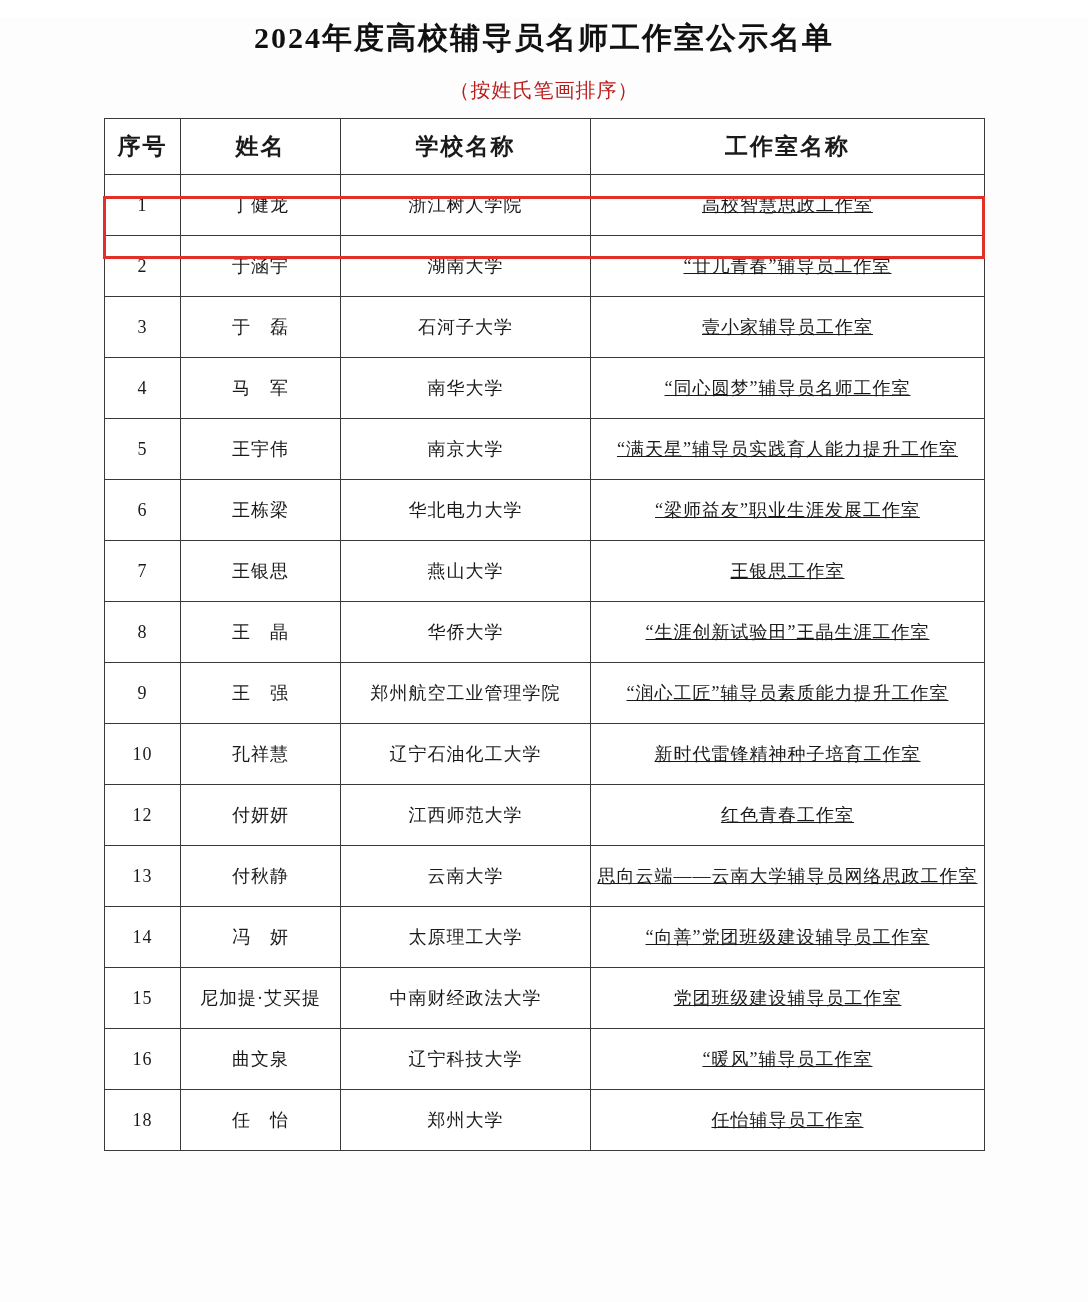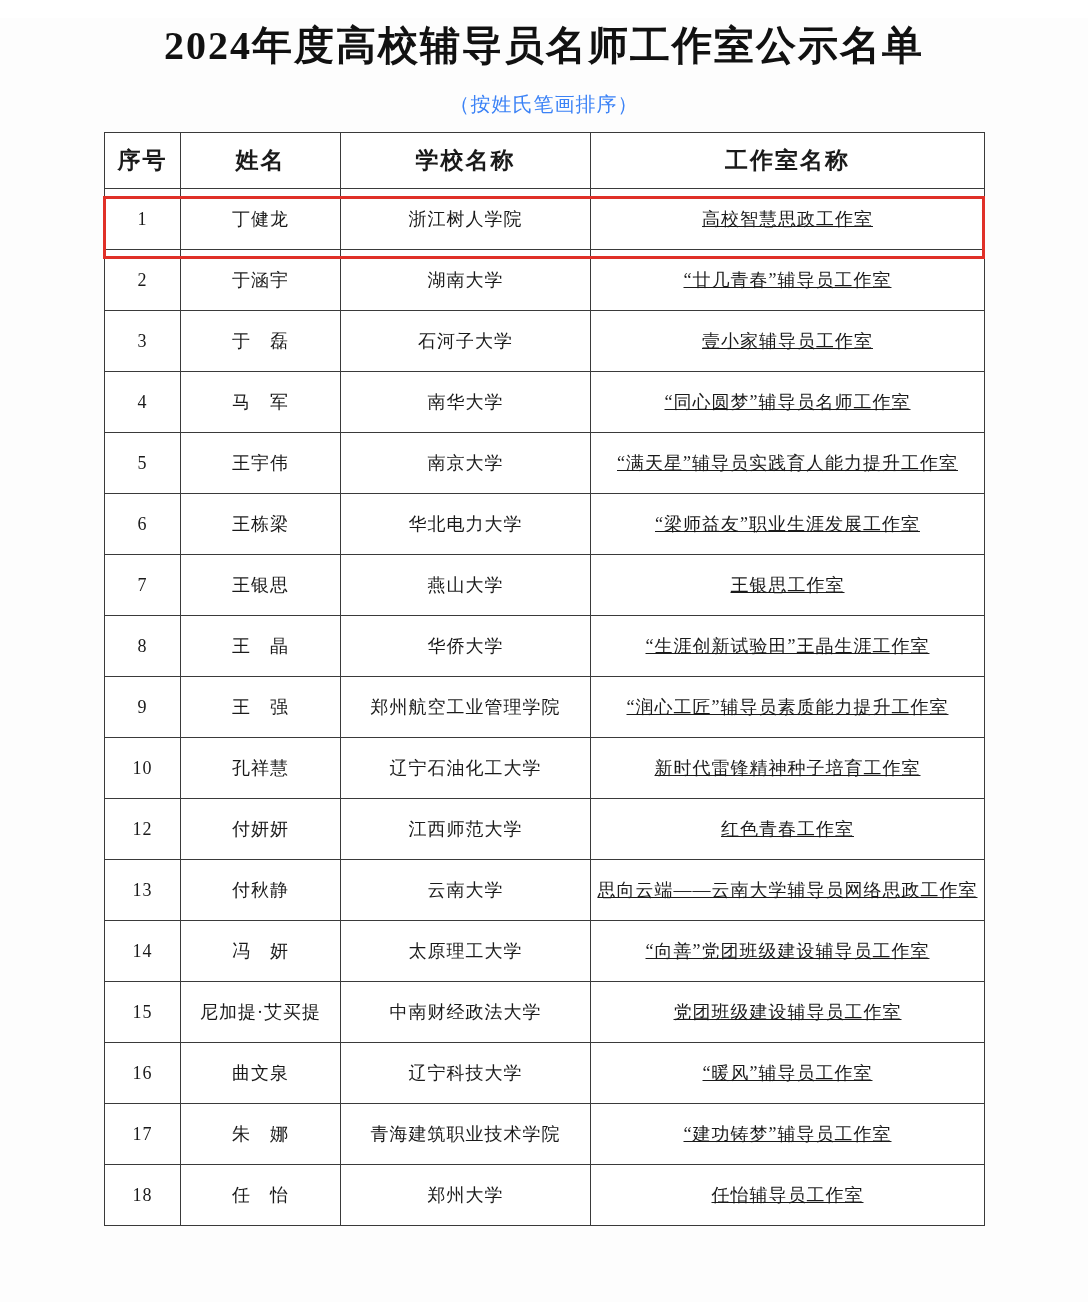--- a/index.html
+++ b/index.html
@@ -16,32 +16,32 @@
   }
   .page {
     position: relative;
     width: 1088px;
     height: 1302px;
     background: #fdfdfd;
     box-sizing: border-box;
   }
   .doc-title {
     text-align: center;
-    font-size: 40px;
+    font-size: 30px;
     font-weight: bold;
     letter-spacing: 2px;
     margin: 18px 0 0 0;
     padding: 0;
     color: #111;
   }
   .doc-subtitle {
     text-align: center;
     font-size: 20px;
     margin: 18px 0 14px 0;
-    color: #3b82f6;
+    color: #b91c1c;
     letter-spacing: 1px;
   }
   .table-wrap {
     margin: 0 auto;
     width: 880px;
   }
   table.list {
     width: 880px;
     border-collapse: collapse;
     table-layout: fixed;
@@ -203,26 +203,20 @@
           <td class="school">中南财经政法大学</td>
           <td class="studio">党团班级建设辅导员工作室</td>
         </tr>
         <tr>
           <td class="idx">16</td>
           <td class="name">曲文泉</td>
           <td class="school">辽宁科技大学</td>
           <td class="studio">“暖风”辅导员工作室</td>
         </tr>
         <tr>
-          <td class="idx">17</td>
-          <td class="name">朱　娜</td>
-          <td class="school">青海建筑职业技术学院</td>
-          <td class="studio">“建功铸梦”辅导员工作室</td>
-        </tr>
-        <tr>
           <td class="idx">18</td>
           <td class="name">任　怡</td>
           <td class="school">郑州大学</td>
           <td class="studio">任怡辅导员工作室</td>
         </tr>
       </tbody>
     </table>
   </div>
 
   <div class="highlight-box"></div>

